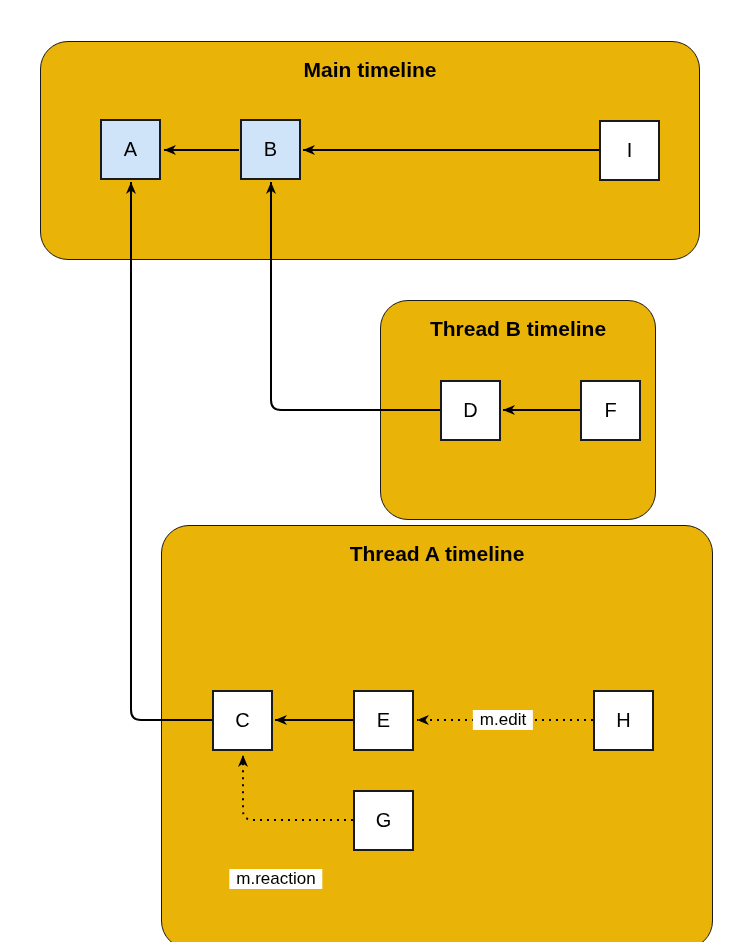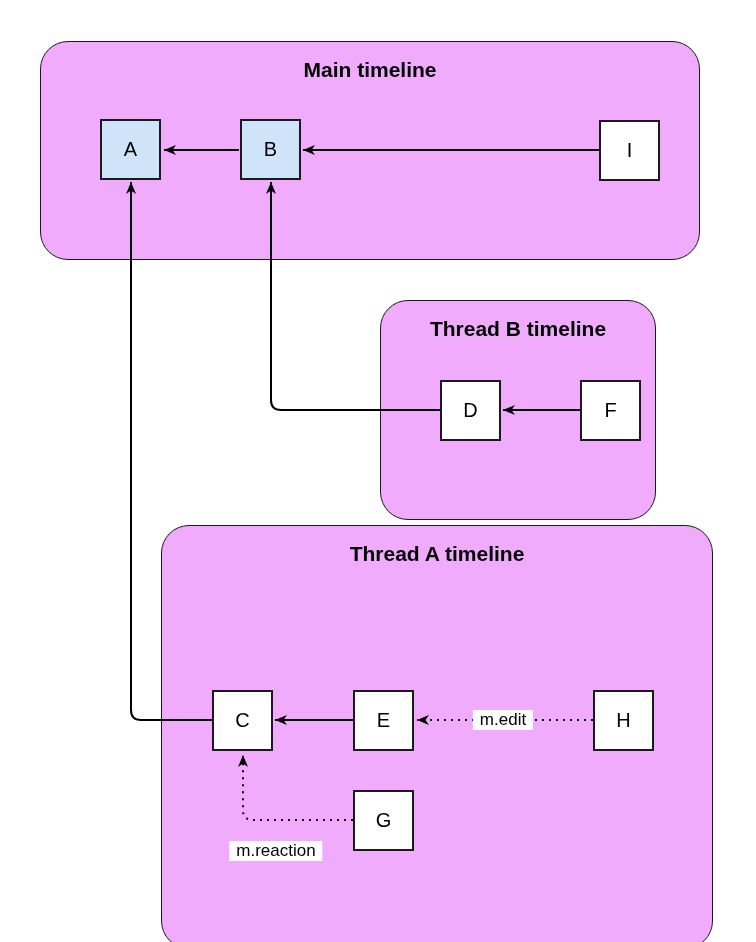--- a/index.html
+++ b/index.html
@@ -6,21 +6,21 @@
   .canvas {
     position: relative;
     width: 756px;
     height: 942px;
     background: #ffffff;
     font-family: "Liberation Sans", sans-serif;
     overflow: hidden;
   }
   .container-box {
     position: absolute;
-    background: #f0abfc;
+    background: #eab308;
     border: 1.5px solid #1a1a1a;
     border-radius: 28px;
     box-sizing: border-box;
     z-index: 1;
   }
   .container-title {
     position: absolute;
     top: 16px;
     left: 0;
     right: 0;
@@ -69,21 +69,21 @@
   #n-B { left: 240px; top: 119px; }
   #n-I { left: 599px; top: 120px; }
   #n-D { left: 440px; top: 380px; }
   #n-F { left: 580px; top: 380px; }
   #n-C { left: 212px; top: 690px; }
   #n-E { left: 353px; top: 690px; }
   #n-H { left: 593px; top: 690px; }
   #n-G { left: 353px; top: 790px; }
   
   #lbl-m-edit     { left: 503px; top: 720px; }
-  #lbl-m-reaction { left: 276px; top: 851px; }
+  #lbl-m-reaction { left: 276px; top: 879px; }
 </style>
 </head>
 <body>
 
 <div class="canvas">
 
   <div class="container-box" id="c-main">
     <div class="container-title">Main timeline</div>
   </div>
   <div class="container-box" id="c-thread-b">

